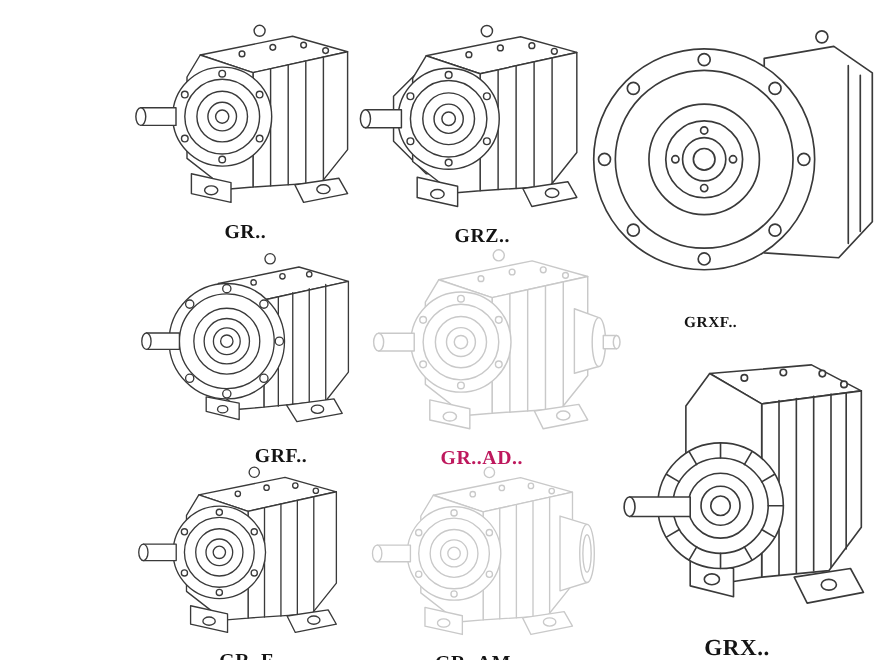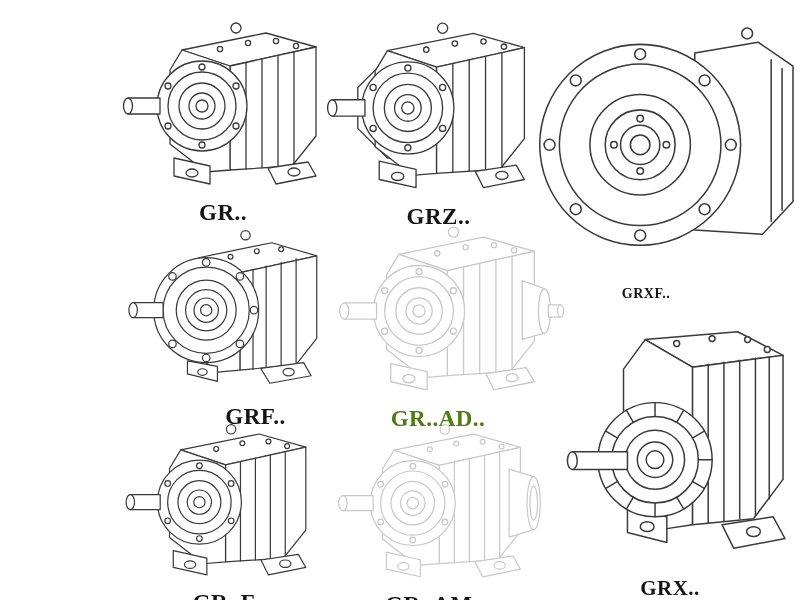--- a/index.html
+++ b/index.html
@@ -1,37 +1,37 @@
 <!DOCTYPE html>
 <html><head>
 <meta charset="utf-8">
 <style>
   html,body{margin:0;padding:0;background:#fff;}
   .page{position:relative;width:800px;height:600px;background:#ffffff;overflow:hidden;
         font-family:"Liberation Serif", serif;}
   .fig{position:absolute;text-align:center;}
   .fig svg{display:block;margin:0 auto;color:#3a3a3a;}
   .fig.faint svg{color:#c9c9c9;}
-  .cap{font-weight:bold;font-size:23px;color:#141414;letter-spacing:.5px;margin-top:2px;
+  .cap{font-weight:bold;font-size:18px;color:#141414;letter-spacing:.5px;margin-top:2px;
        position:relative;}
   
   .fig-gr   {left:78px;  top:2px;   width:210px;}
   .fig-gr svg{height:180px;}
   .fig-grz  {left:282px; top:2px;   width:205px;}
   .fig-grz svg{height:184px;}
   .fig-grz .cap{transform:translateX(14px);}
   .fig-grxf {left:488px; top:0px;   width:300px;}
   .fig-grxf svg{height:262px;}
   .fig-grxf .cap{font-size:14px;transform:translateX(-32px);margin-top:8px;}
   .fig-grf  {left:80px;  top:208px; width:215px;}
   .fig-grf svg{height:178px;}
   .fig-grf .cap{transform:translateX(28px);}
   .fig-grad {left:284px; top:206px; width:212px;}
   .fig-grad svg{height:182px;}
-  .fig-grad .cap{transform:translateX(8px);color:#4d7c0f;}
+  .fig-grad .cap{transform:translateX(8px);color:#be185d;}
   .fig-grx  {left:486px; top:298px; width:312px;}
   .fig-grx svg{height:256px;}
   .fig-grx .cap{font-size:21px;transform:translateX(-12px);margin-top:6px;}
   .fig-grff {left:80px;  top:404px; width:208px;}
   .fig-grff svg{height:168px;}
   .fig-gram {left:284px; top:404px; width:206px;}
   .fig-gram svg{height:170px;}
   .fig-gram .cap{transform:translateX(8px);color:#141414;}
   .defs{position:absolute;width:0;height:0;overflow:hidden;}
 </style>

